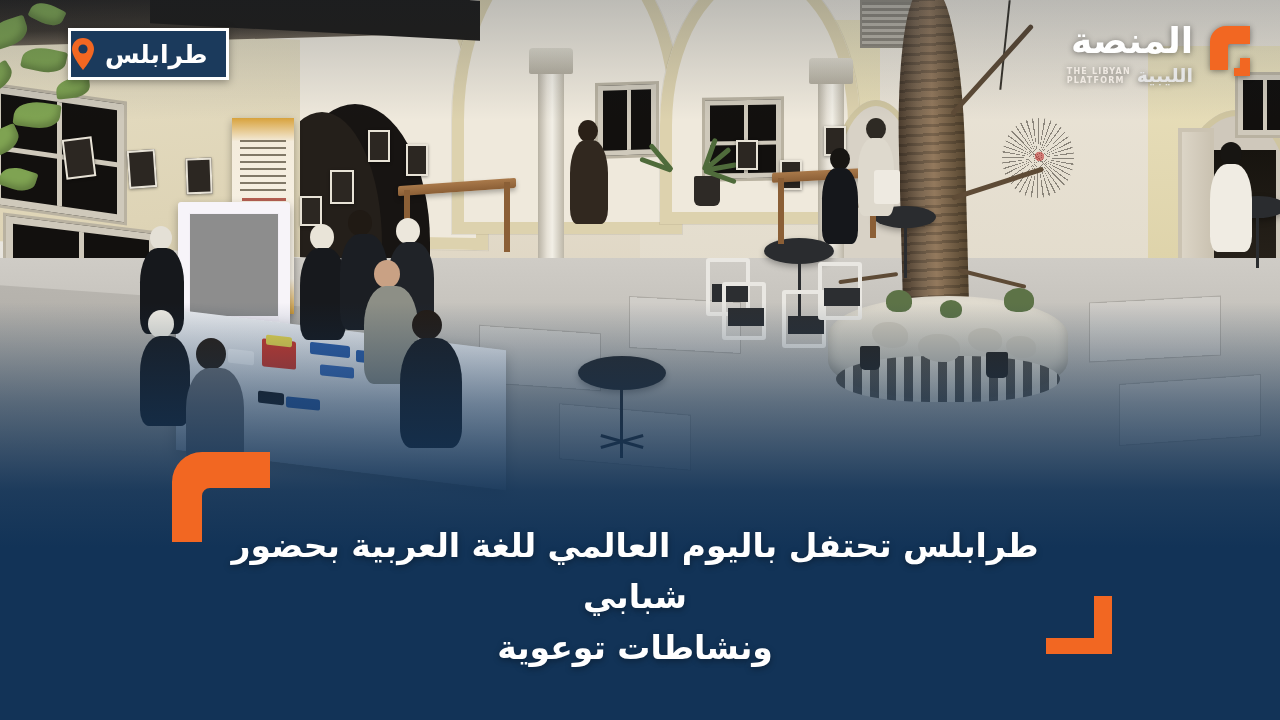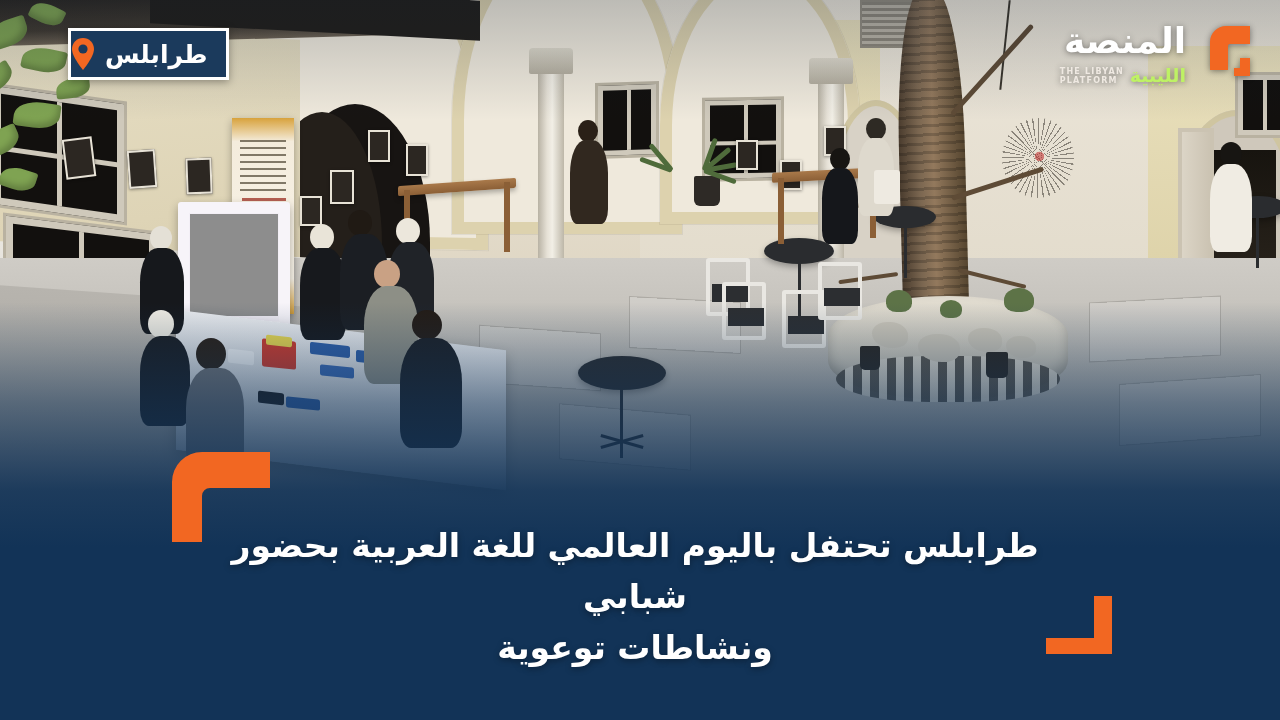--- a/index.html
+++ b/index.html
@@ -268,31 +268,31 @@
   .pin{position:relative;width:24px;height:32px;}
   .pin svg{display:block;}
   .loc-text{
     color:#ffffff;font-size:25px;font-weight:700;line-height:1;
     direction:rtl;letter-spacing:.5px;
   }
 
   
   .logo{
     position:absolute;right:22px;top:18px;
-    display:flex;align-items:flex-start;gap:20px;
+    display:flex;align-items:flex-start;gap:13px;
     filter:drop-shadow(0 1px 3px rgba(0,0,0,.45));
   }
   .logo-words{display:flex;flex-direction:column;align-items:flex-end;padding-top:6px;}
   .logo-ar{
     color:#ffffff;font-size:36px;font-weight:700;line-height:.95;
     direction:rtl;letter-spacing:-1px;
   }
   .logo-sub{display:flex;align-items:center;gap:6px;margin-top:8px;}
   .logo-ar2{
-    color:#bef264;font-size:19px;font-weight:700;line-height:1;direction:rtl;
+    color:#e5e5e5;font-size:19px;font-weight:700;line-height:1;direction:rtl;
   }
   .logo-en{
     color:#efe9e2;font-size:8px;line-height:1.15;letter-spacing:1.2px;
     text-align:left;font-weight:700;
   }
   .logo-mark{position:relative;width:52px;height:64px;}
 
   
   .bracket{position:absolute;}
   .br-tl{left:166px;top:446px;width:104px;height:96px;}

